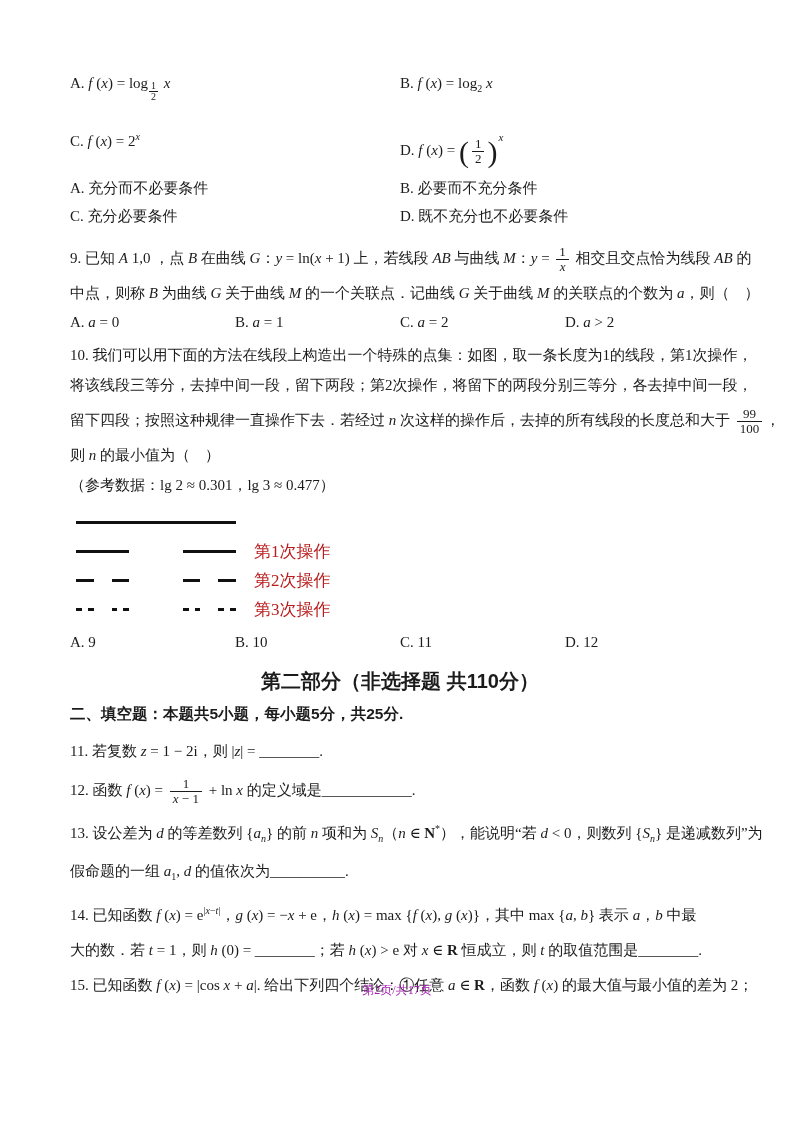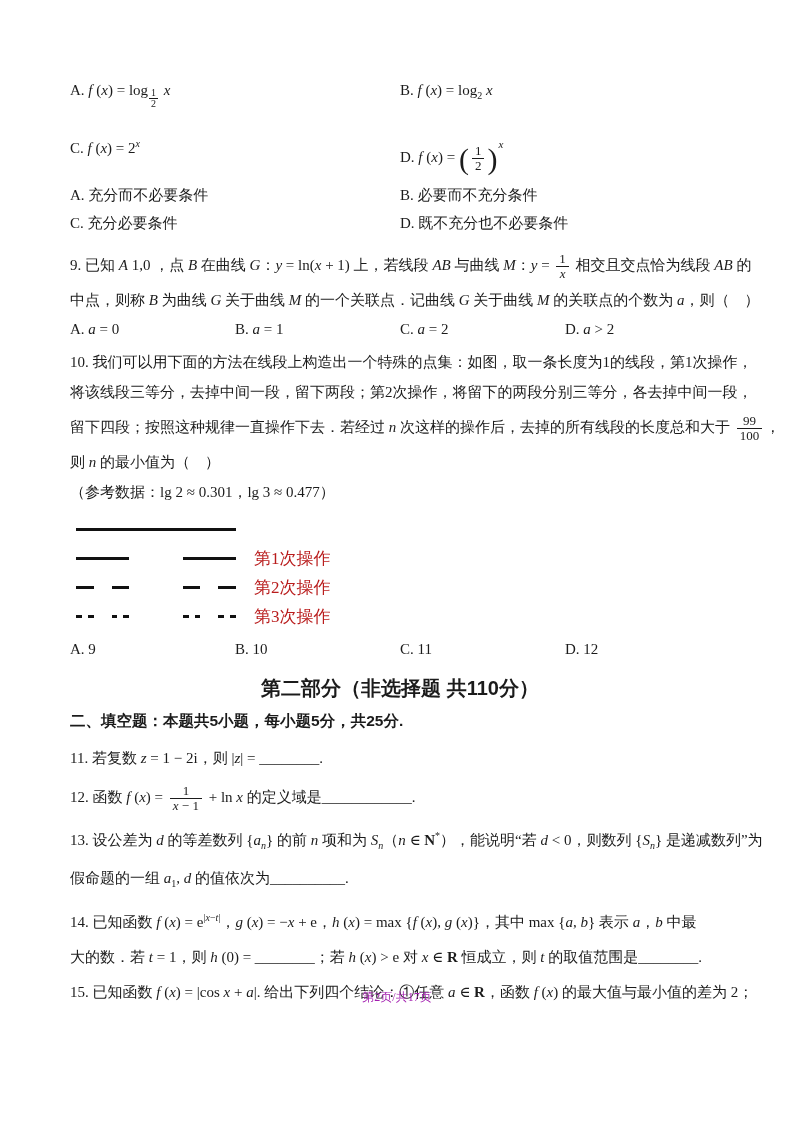--- a/index.html
+++ b/index.html
@@ -1,18 +1,18 @@
 <!DOCTYPE html>
 <html><head>
 <meta charset="utf-8">
 <style>
   html, body { margin: 0; padding: 0; }
   body { background: #ffffff; }
   .page {
-    width: 794px; height: 1016px; margin: 16px auto; background: #ffffff;
+    width: 794px; height: 1016px; margin: 9px auto; background: #ffffff;
     position: relative; overflow: hidden;
     font-family: "Liberation Serif", "DejaVu Serif", serif;
     color: #1b1b1b;
   }
   .content { padding: 50px 64px 0 70px; }
   .line { font-size: 15px; line-height: 30px; white-space: nowrap; }
   .frline { line-height: 40px; }
   .row2 { display: grid; grid-template-columns: 50% 50%; }
   .row4 { display: grid; grid-template-columns: 25% 25% 25% 25%; }
   .cell { font-size: 15px; line-height: 28px; white-space: nowrap; }

